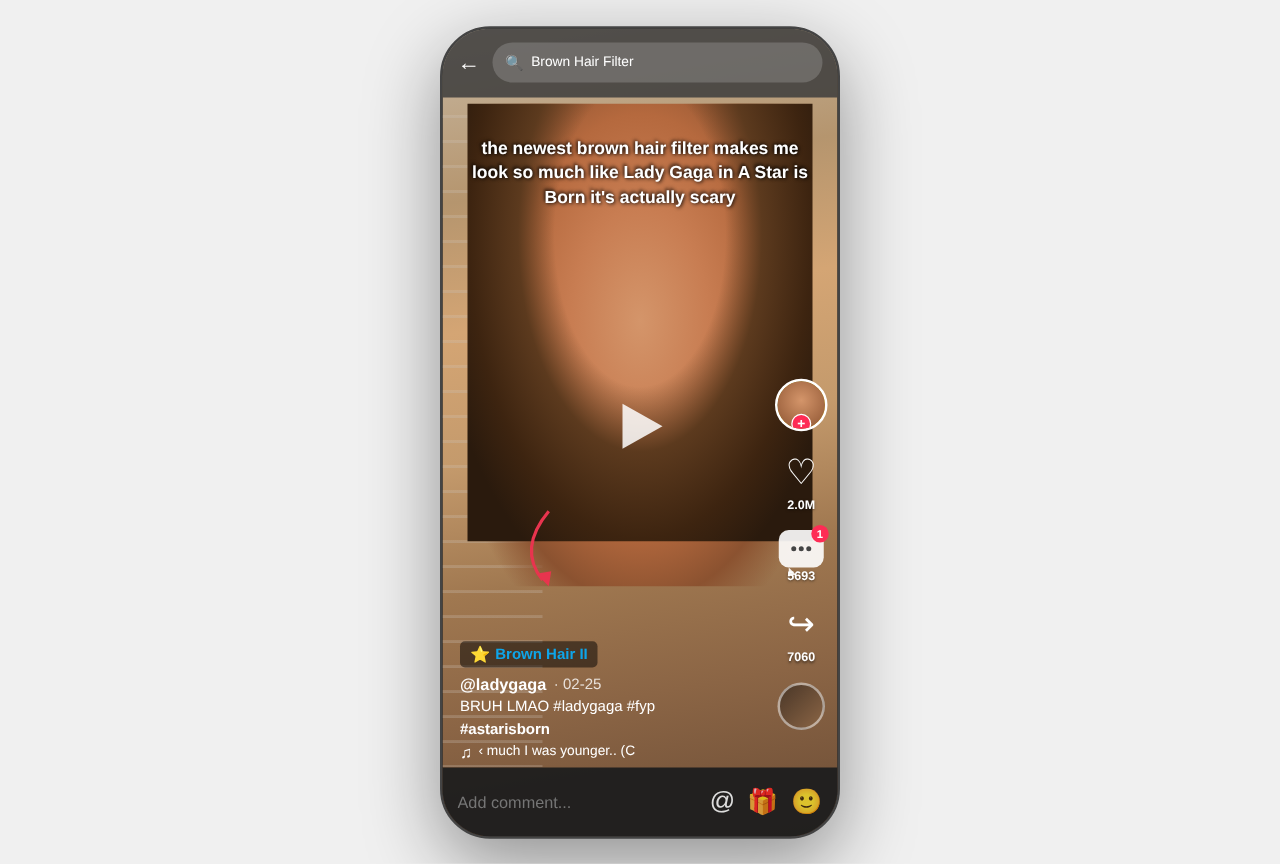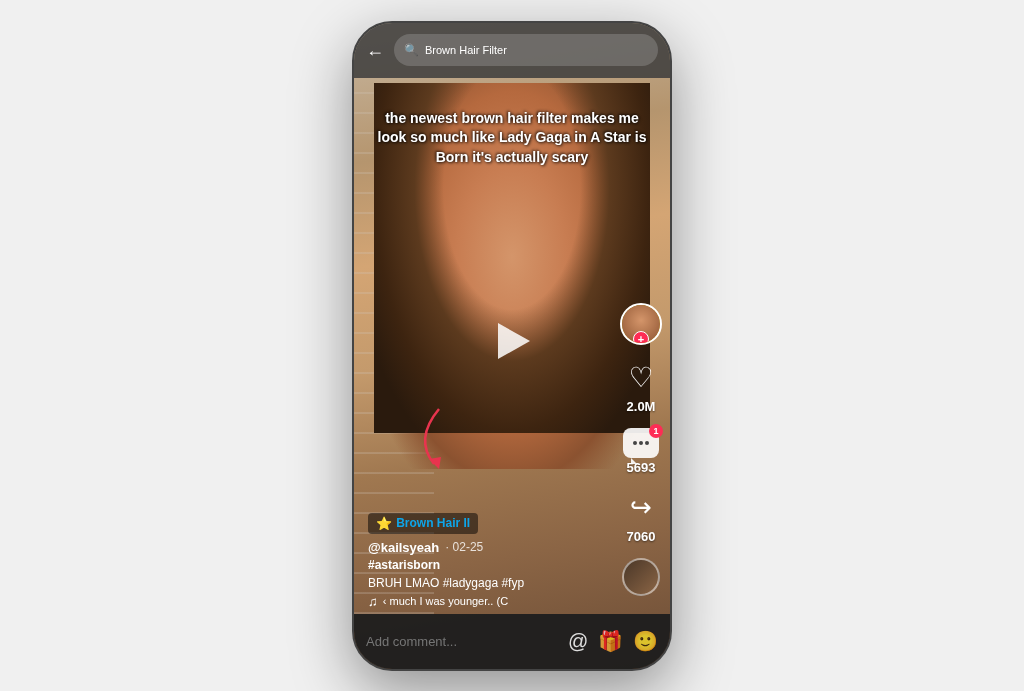--- a/index.html
+++ b/index.html
@@ -213,21 +213,21 @@
     }
 
     .heart-icon {
       color: white;
       font-size: 28px;
       line-height: 1;
     }
 
     .count-label {
       color: white;
-      font-size: 13px;
+      font-size: 10px;
       font-weight: 600;
       text-align: center;
       text-shadow: 0 1px 2px rgba(0,0,0,0.5);
     }
 
     .comment-bubble {
       width: 36px;
       height: 30px;
       background: rgba(255,255,255,0.9);
       border-radius: 8px;
@@ -504,29 +504,29 @@
   </div>
 
   <div class="bottom-content">
 
     <div class="filter-tag">
       <span class="filter-icon">⭐</span>
       <span class="filter-name">Brown Hair II</span>
     </div>
 
     <div class="username-row">
-      <span class="username">@kailsyeah</span>
+      <span class="username">@ladygaga</span>
       <span class="date">· 02-25</span>
     </div>
 
+    <div class="description">
+      <span>BRUH LMAO #ladygaga #fyp</span>
+    </div>
     <div class="description">
       <span class="hashtag">#astarisborn</span>
-    </div>
-    <div class="description">
-      <span>BRUH LMAO #ladygaga #fyp</span>
     </div>
 
     <div class="music-row">
       <span class="music-note">♫</span>
       <span class="music-text">‹ much I was younger.. (C</span>
     </div>
 
   </div>
 
   <svg class="annotation-arrow" width="80" height="80" viewBox="0 0 80 80">

